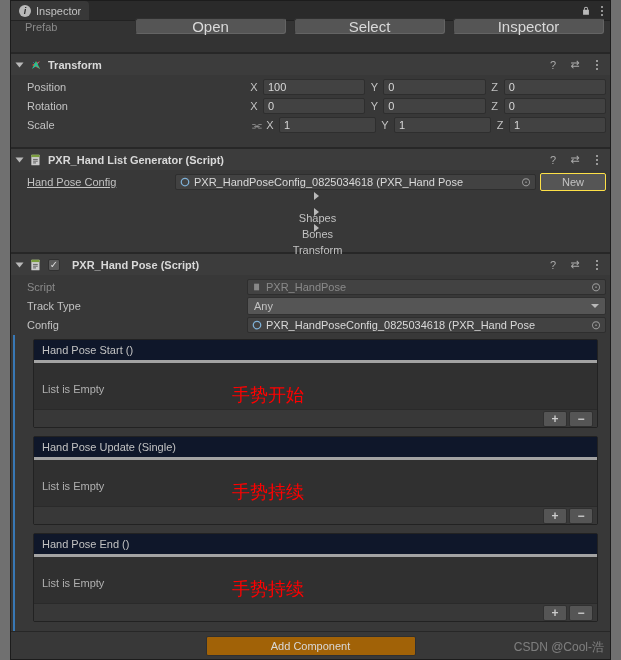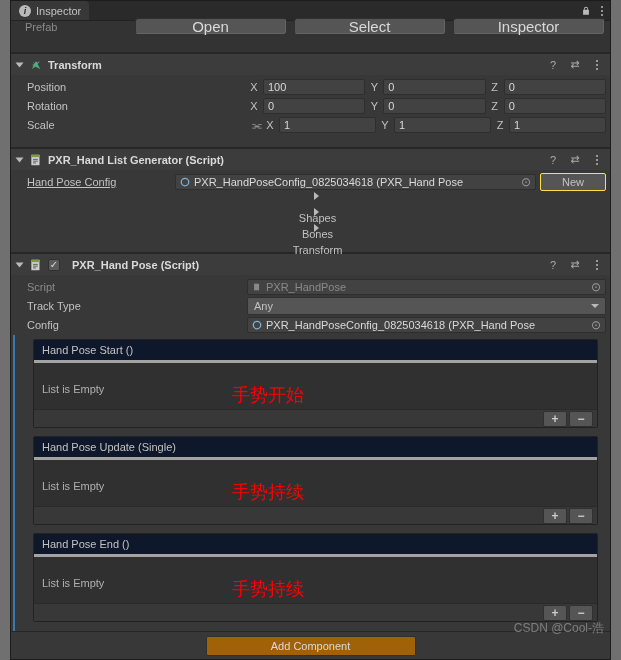--- a/index.html
+++ b/index.html
@@ -70,21 +70,21 @@
   .events-wrap{padding:4px 12px 4px 18px;border-left:2px solid #3878b5;margin-left:2px;}
   .evt{background:#303030;border:1px solid #222;border-radius:2px;margin-bottom:8px;}
   .evt-hdr{background:#0f172a;padding:4px 8px;color:#c2c2c2;border-bottom:3px solid #a3a3a3;}
   .evt-body{padding:20px 8px 14px 8px;color:#b0b0b0;position:relative;}
   .evt-note{position:absolute;left:198px;top:20px;color:var(--red);font-family:'SimSun','宋体',serif;font-size:18px;}
   .evt-foot{background:#383838;height:18px;display:flex;justify-content:flex-end;align-items:center;padding:0 4px;gap:2px;border-top:1px solid #2a2a2a;}
   .mini-btn{width:24px;height:16px;background:#555555;border:1px solid #303030;border-radius:2px;display:flex;align-items:center;justify-content:center;color:#ccc;font-weight:bold;font-size:12px;line-height:1;}
   
   .footer{position:absolute;bottom:0;left:0;right:0;height:28px;background:var(--bg);display:flex;align-items:center;justify-content:center;border-top:1px solid #272727;}
   .add-comp{width:210px;height:20px;background:#a16207;border:1px solid #303030;border-radius:2px;display:flex;align-items:center;justify-content:center;color:#d9d9d9;}
-  .watermark{position:absolute;right:6px;bottom:22px;color:rgba(255,255,255,0.35);font-size:12px;font-family:Arial;}
+  .watermark{position:absolute;right:6px;bottom:3px;color:rgba(255,255,255,0.35);font-size:12px;font-family:Arial;}
   
   .check{width:12px;height:12px;background:#5a5a5a;border:1px solid #303030;border-radius:2px;display:flex;align-items:center;justify-content:center;}
   .check::after{content:"✓";font-size:10px;color:#ddd;}
   .comp-icon svg{width:14px;height:14px;}
   .readonly{color:var(--text-dim);}
 </style>
 </head>
 <body>
 
 <div class="shell">

